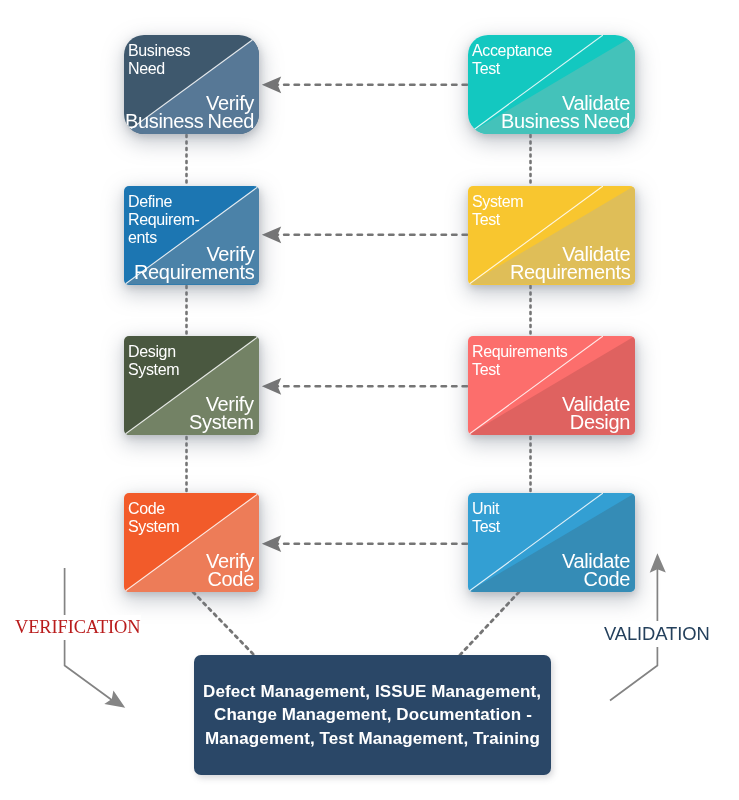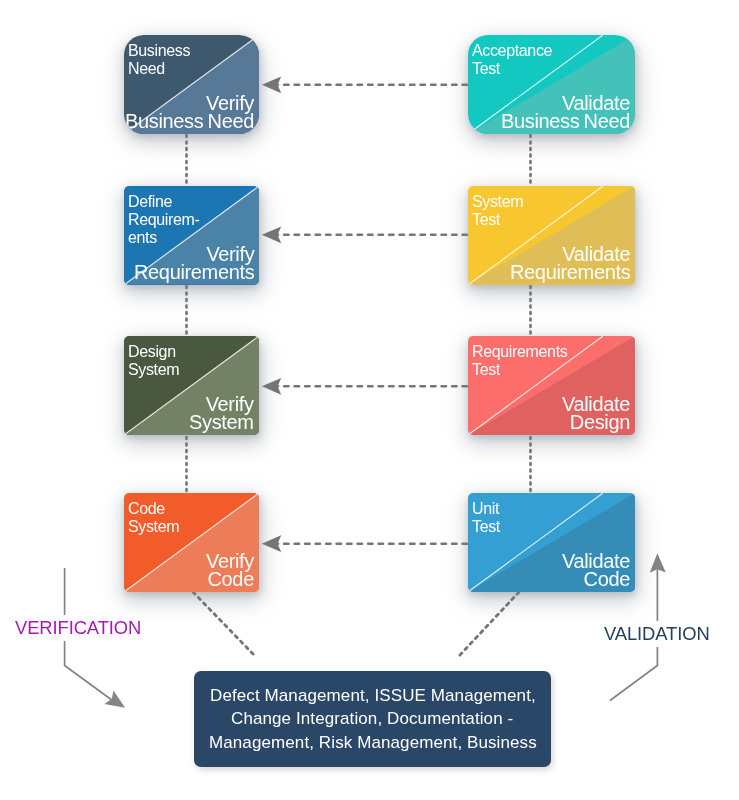--- a/index.html
+++ b/index.html
@@ -21,24 +21,24 @@
 
   
   .col-left{left:124px;}
   .col-right{left:468px;padding-left:32px;}
   .row-1{top:35px;border-radius:20px;}
   .row-2{top:185.5px;}
   .row-3{top:336px;}
   .row-4{top:493px;}
 
   
-  #banner{position:absolute;left:194px;top:655px;width:357px;height:96px;border-radius:7px;
-          color:#ffffff;font-weight:normal;font-size:17px;line-height:23.5px;letter-spacing:0.1px;
+  #banner{position:absolute;left:194px;top:655px;width:357px;height:120px;border-radius:7px;
+          color:#ffffff;font-weight:bold;font-size:17px;line-height:23.5px;letter-spacing:0.1px;
           text-align:center;display:flex;flex-direction:column;align-items:center;justify-content:center;
-          box-shadow:2px 3px 6px rgba(120,120,130,0.3);margin-top:16px;}
+          box-shadow:2px 3px 6px rgba(120,120,130,0.3);}
 
   
   .sidelabel{position:absolute;font-size:18.4px;letter-spacing:-0.1px;white-space:nowrap;
              background:#ffffff;padding:1.5px 0 2.5px 0;z-index:5;}
   #verification-label{left:15px;top:615px;}
   #validation-label{left:604px;top:621px;}
 
   svg.overlay{position:absolute;left:0;top:0;width:739px;height:800px;}
 </style>
 </head>
@@ -155,20 +155,20 @@
           <line x1="0" y1="99" x2="135" y2="0" stroke="#FFFFFF" stroke-opacity="0.85" stroke-width="1.1"></line>
         </svg></div>
     <div class="lbl-top">Unit
 Test</div>
     <div class="lbl-bot">Validate
 Code</div>
   </div>
 
   <div id="banner" style="background: rgb(42, 71, 103);">
     <div>Defect Management, ISSUE Management,</div>
-    <div>Change Integration, Documentation -</div>
-    <div>Management, Risk Management, Business</div>
+    <div>Change Management, Documentation -</div>
+    <div>Management, Test Management, Training</div>
   </div>
 
-  <div class="sidelabel" id="verification-label" style="color: #a21caf;">VERIFICATION</div>
+  <div class="sidelabel" id="verification-label" style="color: #b91c1c; font-family: Liberation Serif, serif;">VERIFICATION</div>
   <div class="sidelabel" id="validation-label" style="color: rgb(36, 64, 92);">VALIDATION</div>
 
 </div>
 
 </body></html>

